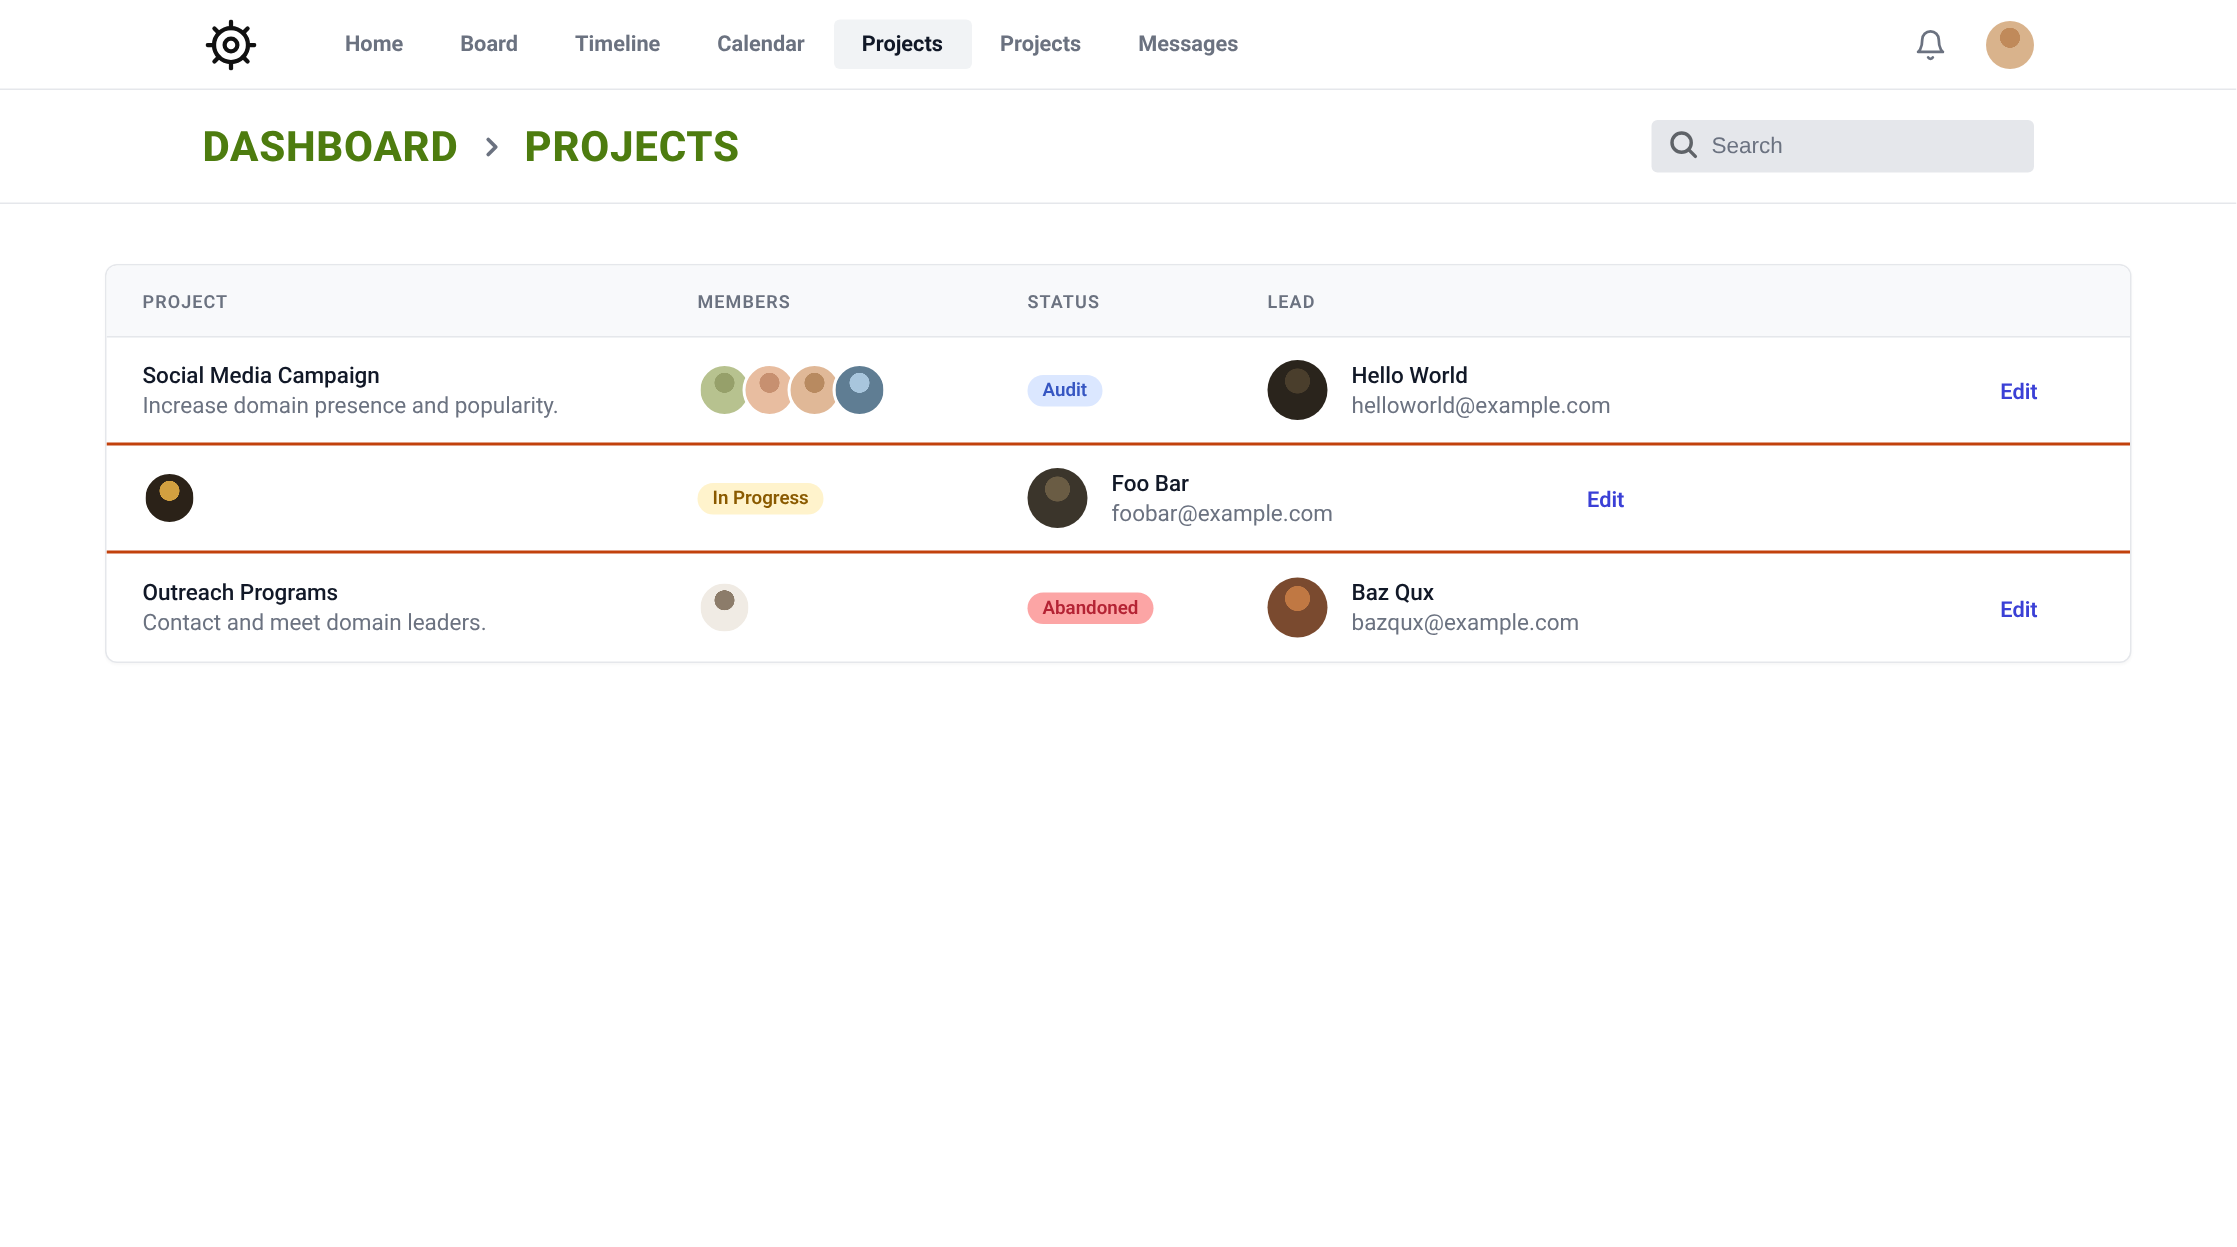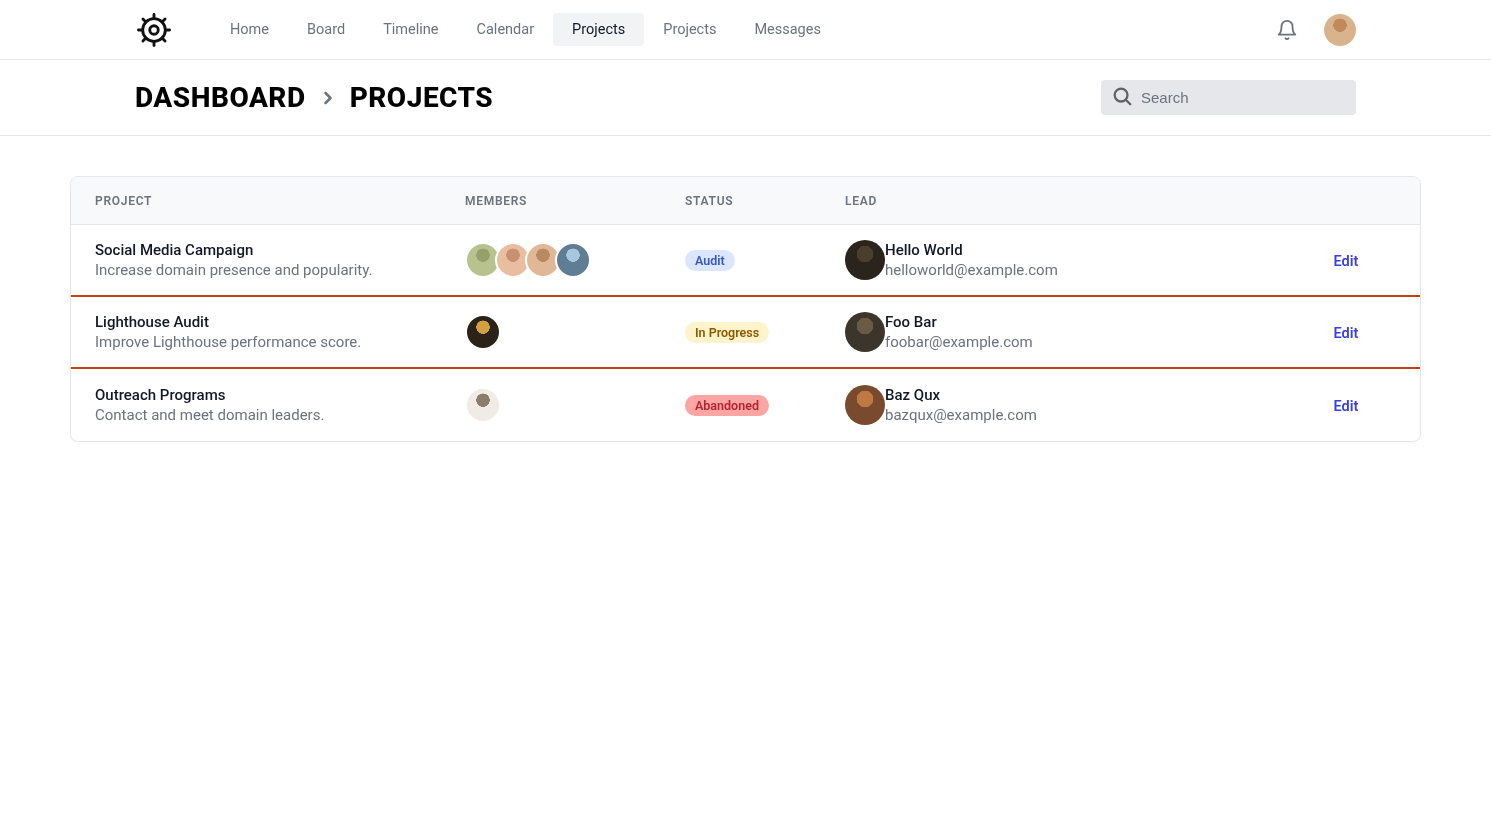--- a/index.html
+++ b/index.html
@@ -21,21 +21,21 @@
     display: flex; align-items: center; justify-content: center;
   }
   .nav {
     display: flex;
     margin-left: 38px;
     gap: 0;
   }
   .nav-item {
     padding: 8px 19px;
     font-size: 14.5px;
-    font-weight: 400;
+    font-weight: 700;
     color: #6b7280;
     cursor: pointer;
     border-radius: 4px;
     text-align: right;
   }
   .nav-item.active {
     background: #f1f3f5;
     color: #111827;
   }
   .topbar-right {
@@ -60,21 +60,21 @@
   }
   .breadcrumb {
     display: flex;
     align-items: center;
     gap: 12px;
     font-size: 28px;
     font-weight: 800;
     letter-spacing: 0.5px;
     text-transform: uppercase;
   }
-  .breadcrumb .crumb { color: #000000; text-align: center; }
+  .breadcrumb .crumb { color: #4d7c0f; text-align: center; }
   .breadcrumb .sep svg { display: block; }
   .search-wrap {
     margin-left: auto;
     position: relative;
     width: 255px;
   }
   .search-wrap .search-icon {
     position: absolute;
     left: 10px; top: 50%; transform: translateY(-50%);
     pointer-events: none;
@@ -147,20 +147,21 @@
   .badge {
     display: inline-block;
     font-size: 12.5px;
     font-weight: 600;
     padding: 3px 10px;
     border-radius: 999px;
   }
   .lead-cell {
     display: flex;
     align-items: center;
+    gap: 16px;
   }
   .lead-cell .avatar { width: 40px; height: 40px; }
   .lead-name {
     font-size: 15px;
     font-weight: 500;
     color: #111827;
     line-height: 1.35;
   }
   .lead-email {
     font-size: 15px;
@@ -260,24 +261,20 @@
           <div class="lead-cell">
             <span class="avatar" style="background: radial-gradient(circle at 50% 35%, rgb(74, 62, 44) 0%, rgb(74, 62, 44) 25%, rgb(42, 36, 28) 26%, rgb(42, 36, 28) 100%);"></span>
             <div>
               <div class="lead-name">Hello World</div>
               <div class="lead-email">helloworld@example.com</div>
             </div>
           </div>
           <div class="edit-cell"><a class="edit-link">Edit</a></div>
         </div>
         <div class="trow">
-          <div>
-            <div class="proj-name">Lighthouse Audit</div>
-            <div class="proj-desc">Improve Lighthouse performance score.</div>
-          </div>
           <div class="members">
             <span class="avatar" style="background: radial-gradient(circle at 50% 35%, rgb(210, 160, 64) 0%, rgb(210, 160, 64) 25%, rgb(43, 34, 24) 26%, rgb(43, 34, 24) 100%);"></span>
           </div>
           <div><span class="badge" style="background: rgb(255, 243, 204); color: rgb(138, 90, 0);">In Progress</span></div>
           <div class="lead-cell">
             <span class="avatar" style="background: radial-gradient(circle at 50% 35%, rgb(106, 92, 68) 0%, rgb(106, 92, 68) 25%, rgb(59, 53, 43) 26%, rgb(59, 53, 43) 100%);"></span>
             <div>
               <div class="lead-name">Foo Bar</div>
               <div class="lead-email">foobar@example.com</div>
             </div>

